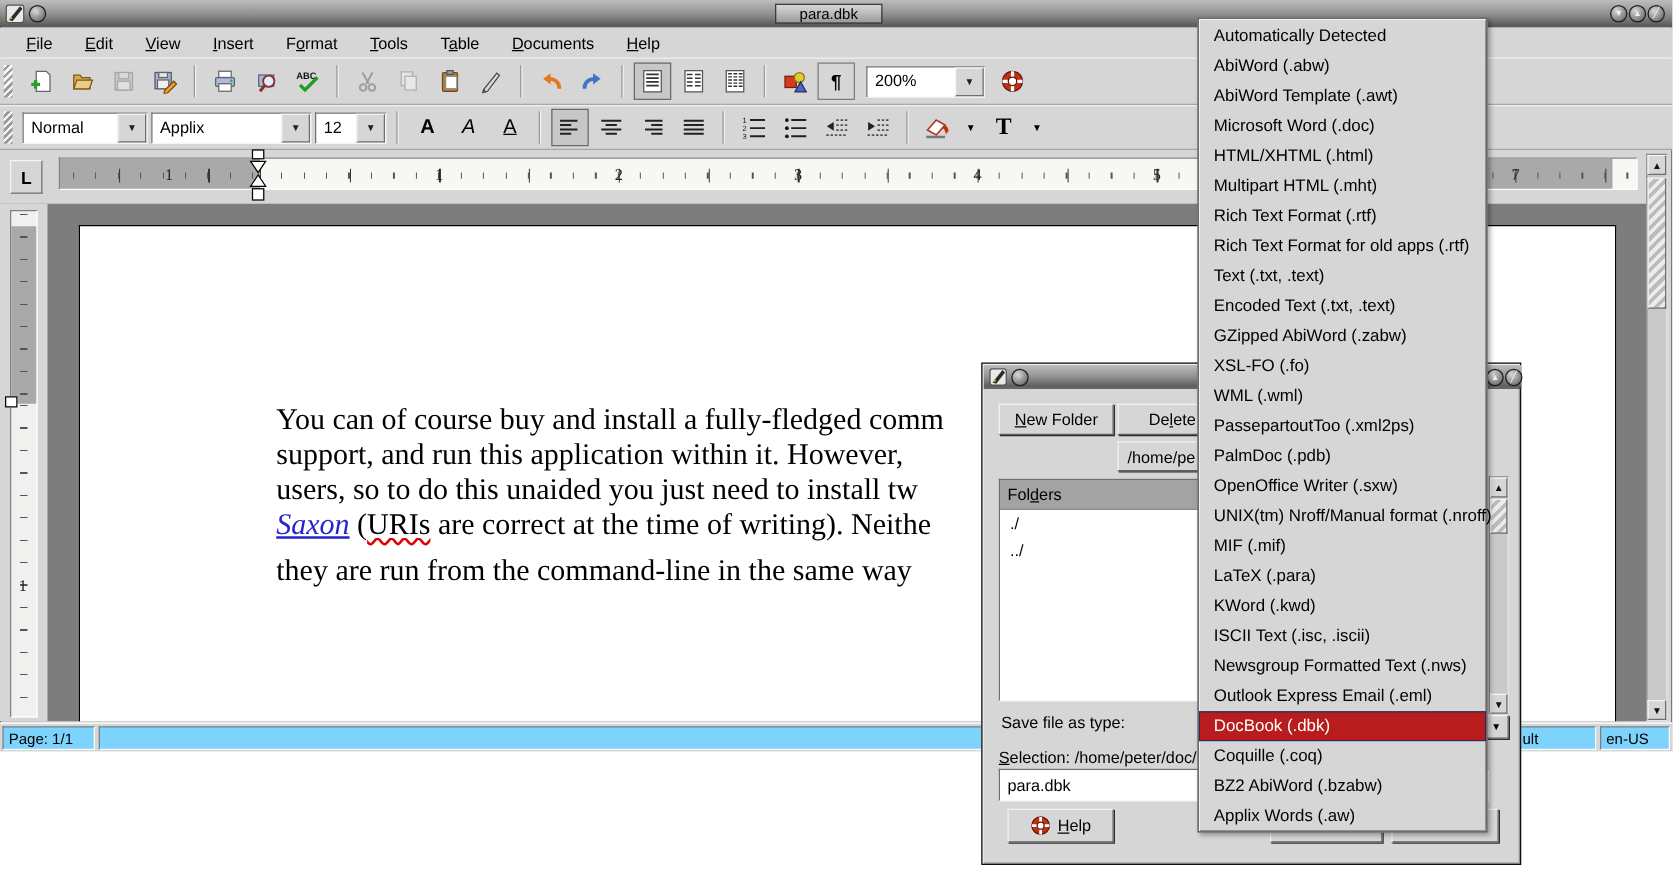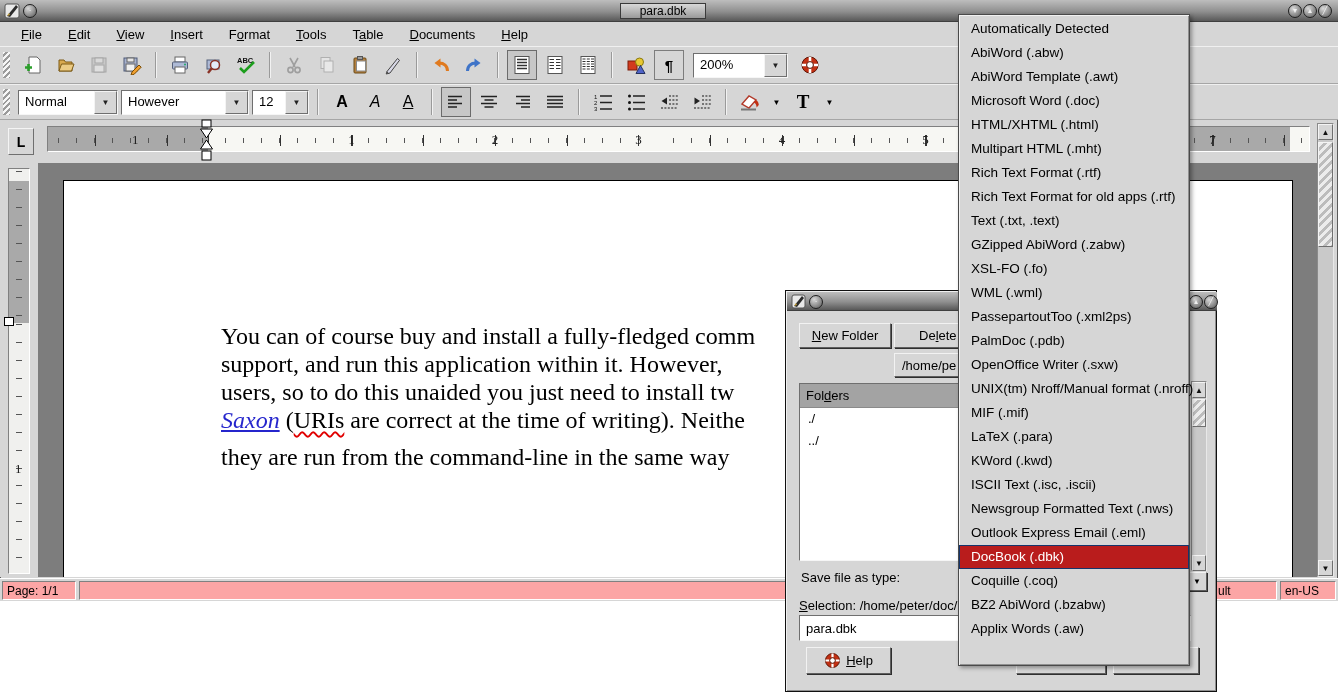--- a/index.html
+++ b/index.html
@@ -87,21 +87,21 @@
 
   
   .sbtn { background:#d6d6d6; border:1px solid; border-color:#f4f4f4 #6f6f6f #6f6f6f #f4f4f4;
           display:flex; align-items:center; justify-content:center; font-size:8px; color:#111; }
   .strough { background:#c9c9c9; border:1px solid; border-color:#8a8a8a #e8e8e8 #e8e8e8 #8a8a8a; }
   .sthumb { background:repeating-linear-gradient(135deg,#ececec 0 3px,#bcbcbc 3px 6px);
             border:1px solid; border-color:#f4f4f4 #6f6f6f #6f6f6f #f4f4f4; }
 
   
   #statusbar { left:0; top:578px; width:1338px; height:23px; background:#d6d6d6; border-top:1px solid #fff; }
-  .scell { position:absolute; top:2px; height:19px; background:#fca5a5; font-size:12px;
+  .scell { position:absolute; top:2px; height:19px; background:#7dd3fc; font-size:12px;
            border:1px solid; border-color:#808080 #fff #fff #808080; padding:2px 4px; white-space:nowrap; overflow:hidden; }
 
   
   #save-dialog { left:785px; top:290px; width:432px; height:402px; background:#d6d6d6;
                  border:1px solid #101010; box-shadow:inset 1px 1px 0 #f0f0f0, inset -1px -1px 0 #8f8f8f;
                  z-index:10; font-size:13px; }
   .btn { background:#d6d6d6; border:1px solid; border-color:#f2f2f2 #5f5f5f #5f5f5f #f2f2f2;
          box-shadow:1px 1px 0 #2f2f2f; display:flex; align-items:center; justify-content:center;
          font-size:13px; white-space:nowrap; }
   .sunken-white { background:#fff; border:1px solid; border-color:#6f6f6f #f6f6f6 #f6f6f6 #6f6f6f; }
@@ -289,21 +289,21 @@
         </div>
     </div>
 
     <div class="abs toolbar" id="toolbar-format">
       <div class="grip"></div>
       <div class="combo" style="width:100px;">
         <div class="val">Normal</div>
         <div class="arrow-box">▼</div>
       </div>
       <div class="combo" style="width:128px;">
-        <div class="val">However</div>
+        <div class="val">Applix</div>
         <div class="arrow-box">▼</div>
       </div>
       <div class="combo" style="width:57px;">
         <div class="val">12</div>
         <div class="arrow-box">▼</div>
       </div>
       <div class="tsep"></div>
       <div class="tbtn">
           <span style="font-weight:bold;font-size:16px;">A</span>
         </div>
@@ -513,20 +513,21 @@
 
   <div class="dd-item">Automatically Detected</div>
       <div class="dd-item">AbiWord (.abw)</div>
       <div class="dd-item">AbiWord Template (.awt)</div>
       <div class="dd-item">Microsoft Word (.doc)</div>
       <div class="dd-item">HTML/XHTML (.html)</div>
       <div class="dd-item">Multipart HTML (.mht)</div>
       <div class="dd-item">Rich Text Format (.rtf)</div>
       <div class="dd-item">Rich Text Format for old apps (.rtf)</div>
       <div class="dd-item">Text (.txt, .text)</div>
+      <div class="dd-item">Encoded Text (.txt, .text)</div>
       <div class="dd-item">GZipped AbiWord (.zabw)</div>
       <div class="dd-item">XSL-FO (.fo)</div>
       <div class="dd-item">WML (.wml)</div>
       <div class="dd-item">PassepartoutToo (.xml2ps)</div>
       <div class="dd-item">PalmDoc (.pdb)</div>
       <div class="dd-item">OpenOffice Writer (.sxw)</div>
       <div class="dd-item">UNIX(tm) Nroff/Manual format (.nroff)</div>
       <div class="dd-item">MIF (.mif)</div>
       <div class="dd-item">LaTeX (.para)</div>
       <div class="dd-item">KWord (.kwd)</div>

